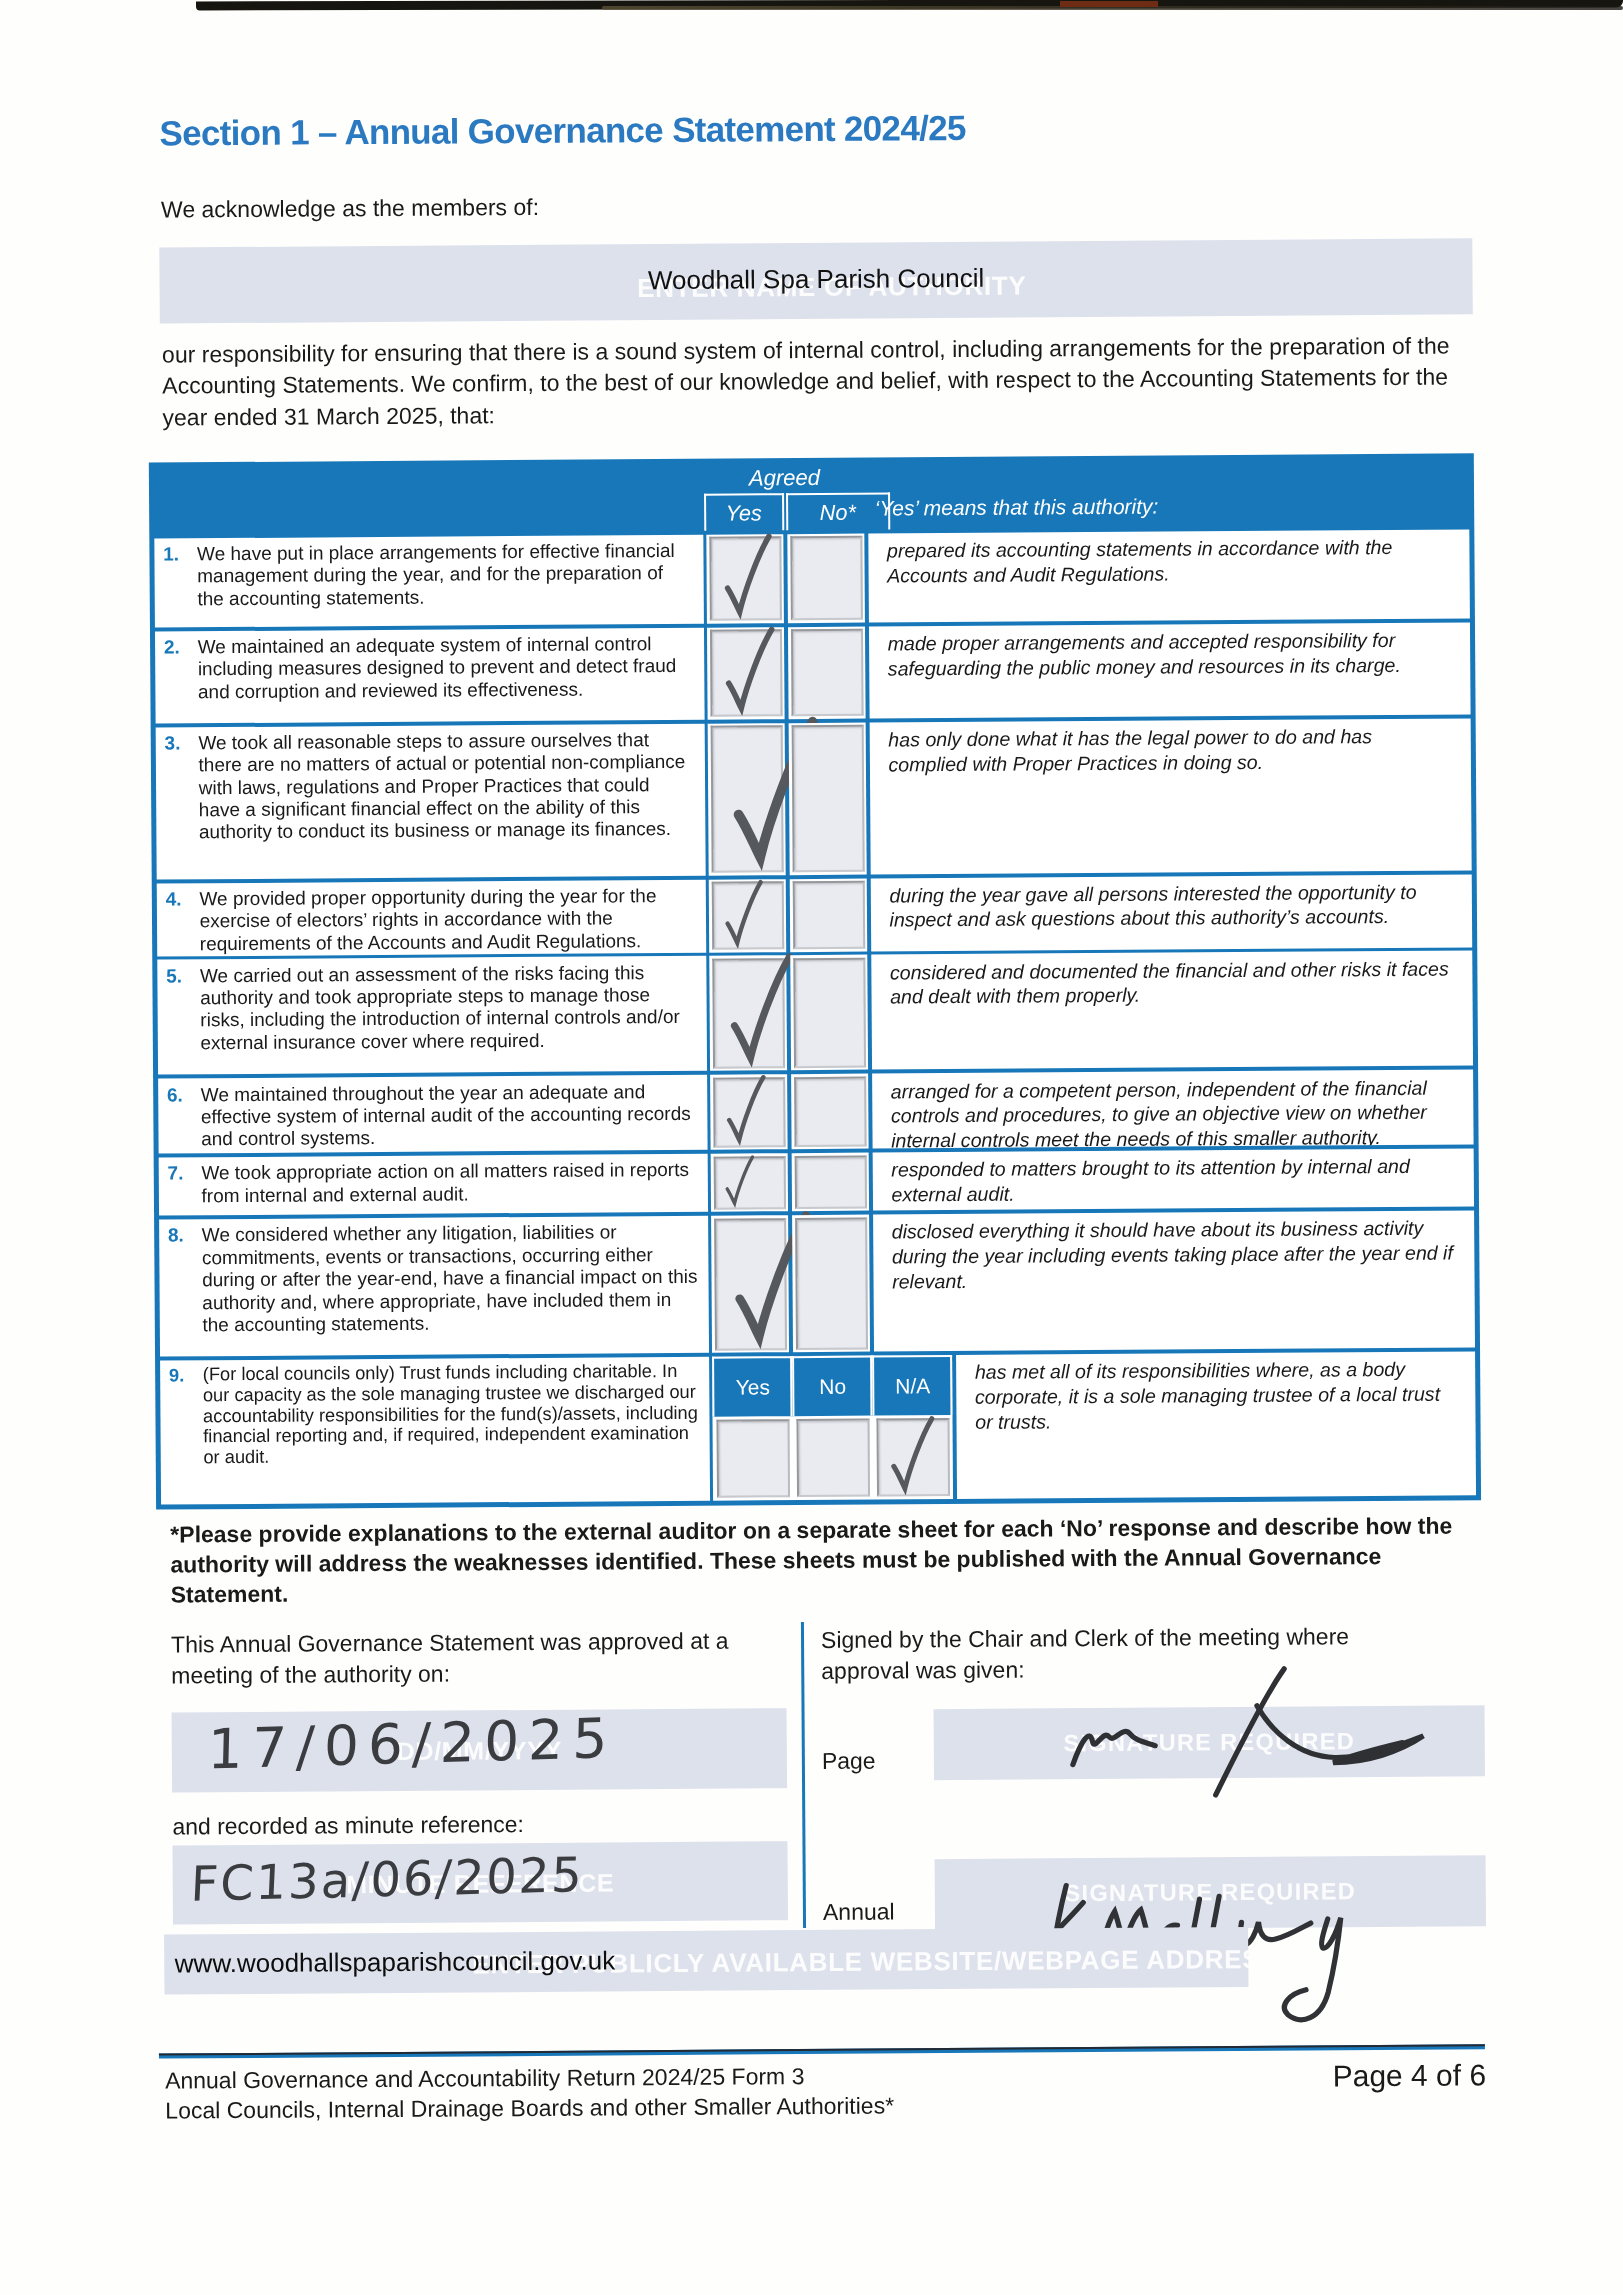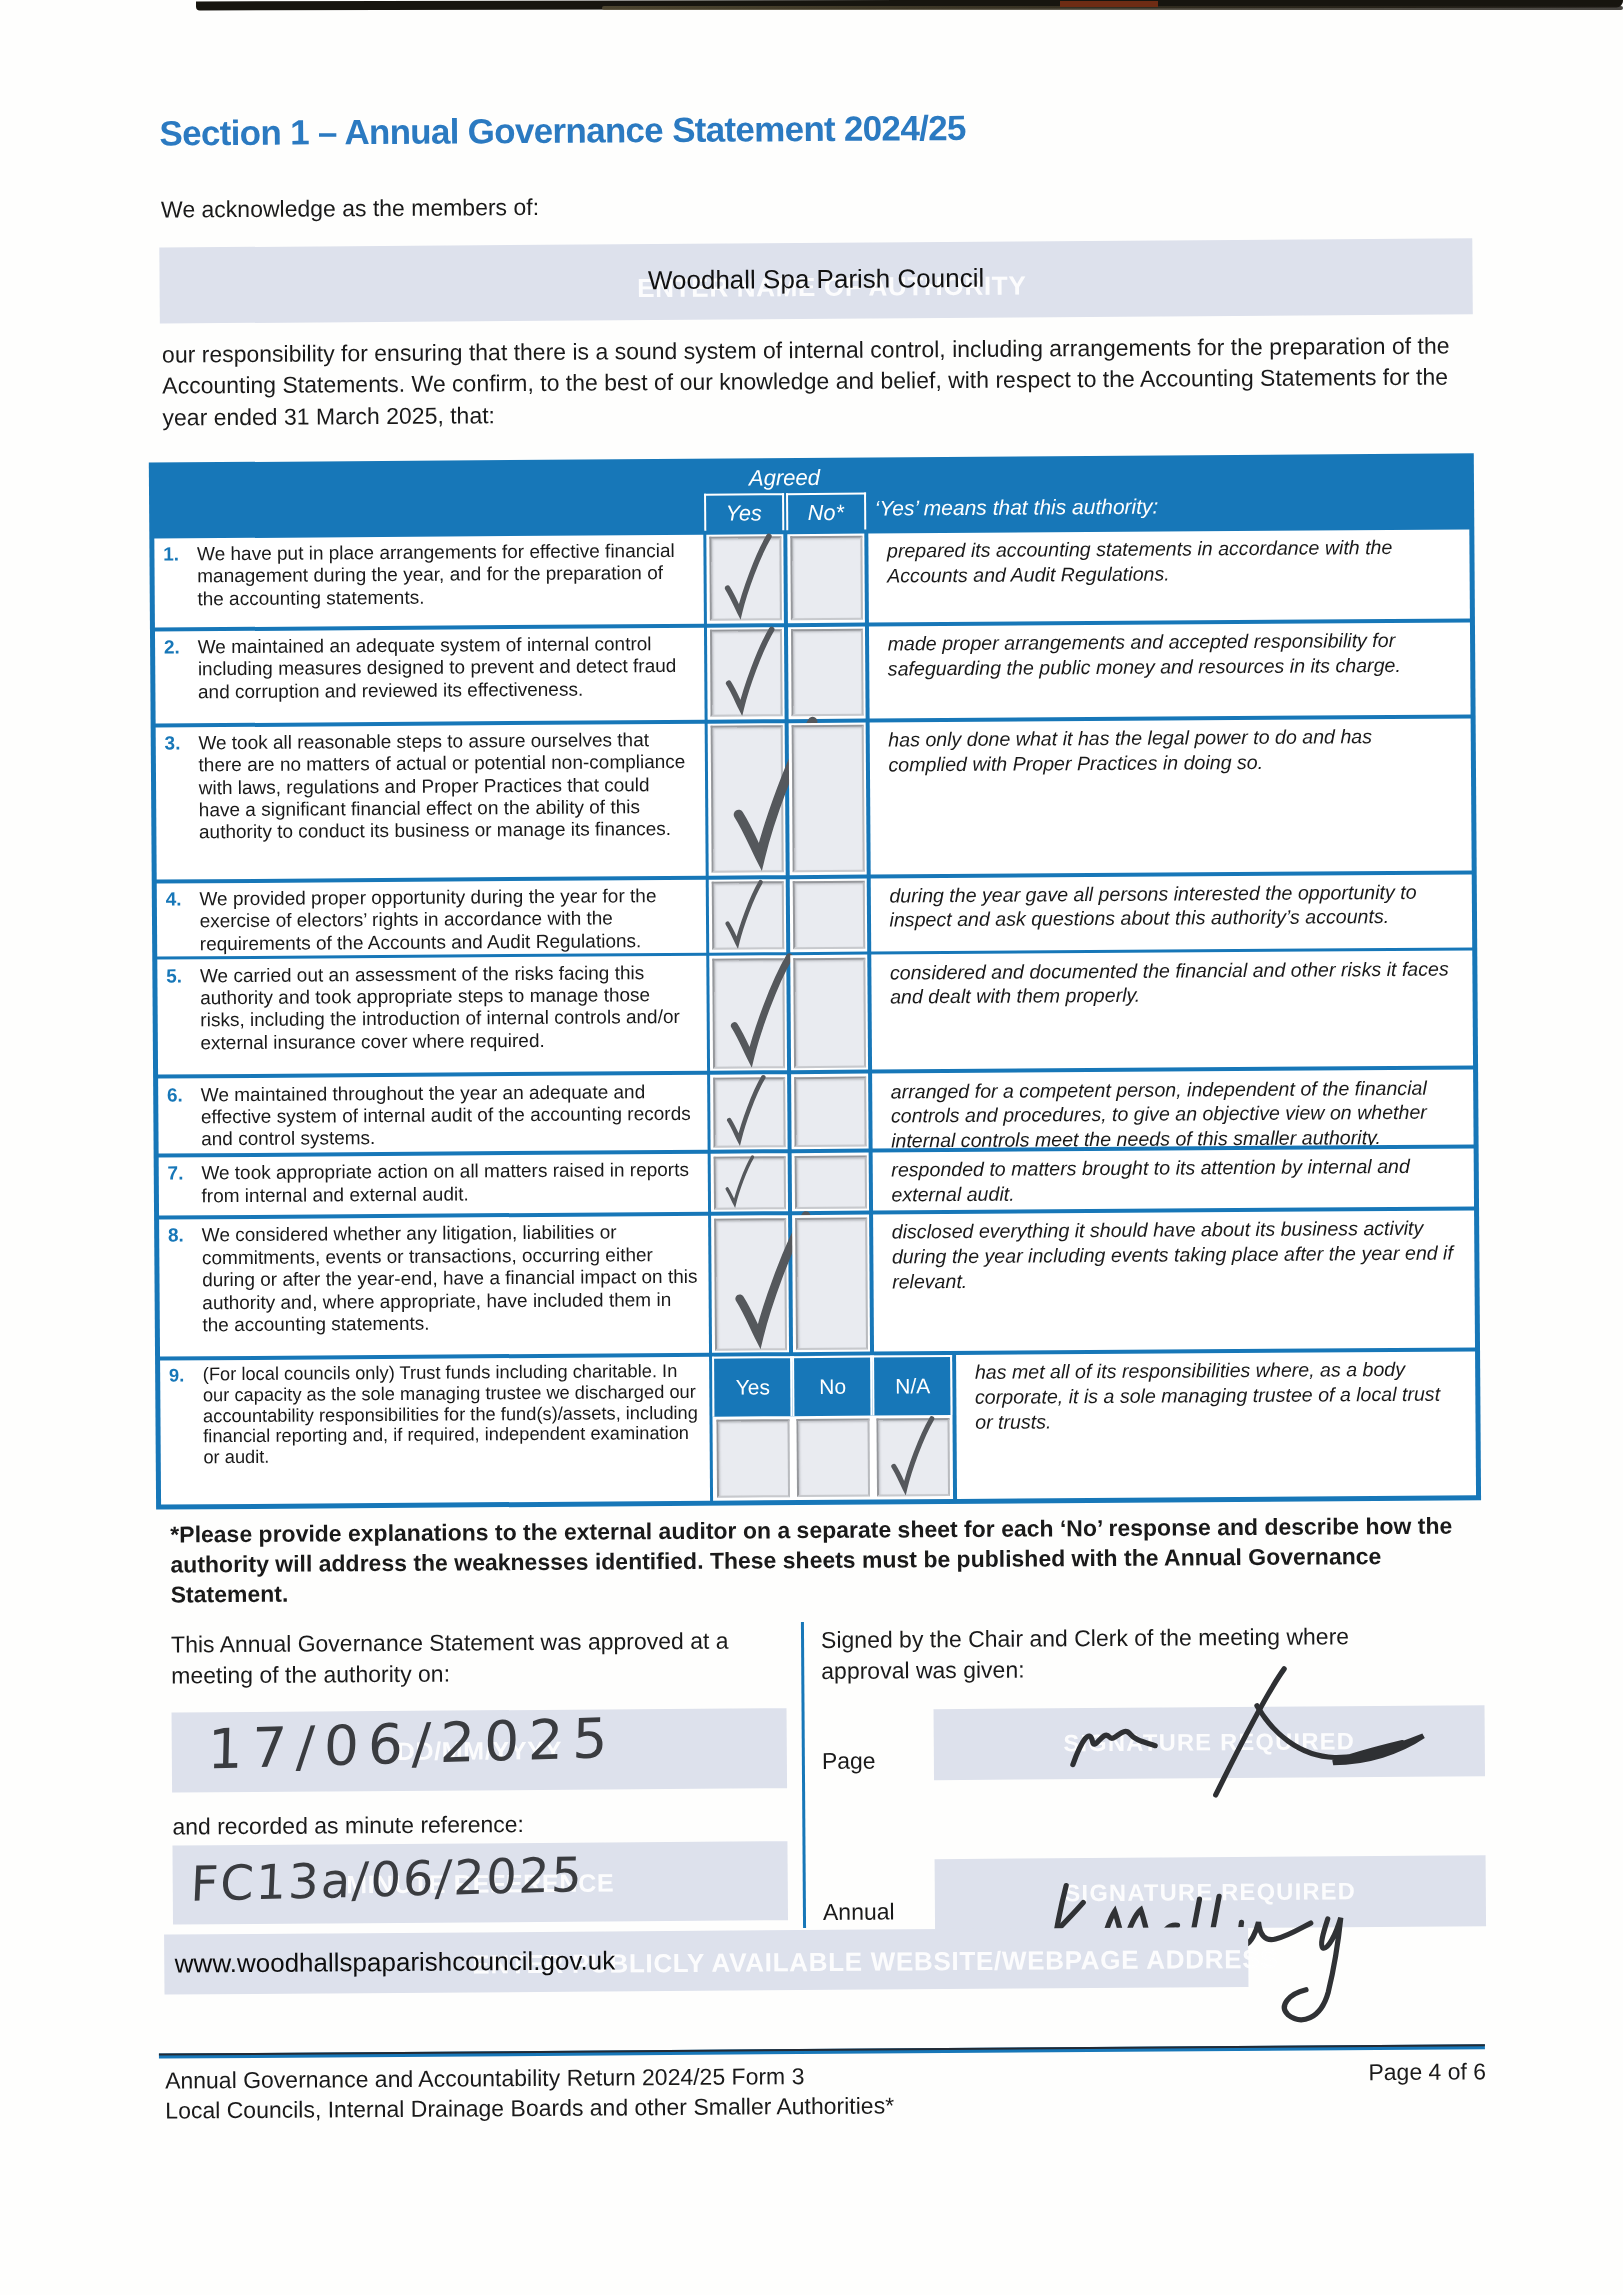--- a/index.html
+++ b/index.html
@@ -27,21 +27,21 @@
   .intro{position:absolute;left:166px;top:335px;width:1316px;font-size:23px;line-height:1.36;}
 
   
   .agstable{position:absolute;left:152px;top:458px;width:1325px;box-sizing:border-box;
             background:var(--form_blue);padding:0 4.6px 5.2px 4.6px;}
   .thead{position:relative;height:72px;color:#fff;font-style:italic;}
   .agreed{position:absolute;left:549px;width:164px;top:6.5px;text-align:center;font-size:22px;}
   .hbox{position:absolute;bottom:0;height:37px;box-sizing:border-box;border:2px solid #fff;border-bottom:none;
         display:flex;align-items:center;justify-content:center;font-size:21.6px;}
   .hbox.yes{left:550px;width:80px;}
-  .hbox.no{left:632px;width:80px;}
+  .hbox.no{left:632px;width:104px;}
   .means{position:absolute;left:721px;bottom:9.2px;font-size:21px;}
 
   .trow{display:flex;margin-top:3.9px;box-sizing:border-box;}
   .cell{background:#fff;box-sizing:border-box;overflow:hidden;}
   .c-st{width:549px;position:relative;padding:5.2px 10.5px 3.9px 43px;font-size:19px;line-height:1.18;}
   .c-st .num{position:absolute;left:9.2px;top:5.2px;font-weight:bold;color:var(--form_blue);}
   .c-chk{width:77px;margin-left:3.9px;position:relative;background:#fff;box-sizing:border-box;}
   .checkbox{position:absolute;inset:2.6px;background:#e9ebf0;box-sizing:border-box;
             border:2px solid #96989c;border-bottom-color:#c7c9cd;border-right-color:#b9bbbf;
             box-shadow:inset 1.3px 1.3px 2px rgba(120,122,128,.35);overflow:visible;}
@@ -77,21 +77,21 @@
   .sigsvg{position:absolute;pointer-events:none;}
 
   .webbox{left:157px;top:1930px;width:1084px;height:60px;}
   .webbox .ph{left:308px;top:17px;font-size:26px;}
   .webbox .val{position:absolute;left:10.5px;top:14.4px;font-size:26px;color:#0d0d0d;white-space:nowrap;}
 
   .footline{position:absolute;left:151px;top:2049px;width:1326px;height:2.6px;background:var(--form_blue);
             border-top:2px solid #232a33;}
   .foot1{position:absolute;left:157px;top:2063px;font-size:23px;}
   .foot2{position:absolute;left:157px;top:2093px;font-size:23px;}
-  .footpage{position:absolute;right:145px;top:2063px;font-size:23px;}
+  .footpage{position:absolute;right:145px;top:2063px;font-size:30px;}
 </style>
 </head>
 <body>
 
 <div class="page">
   <div class="scan1"></div>
   <div class="scan2"></div>
   <div class="scan3"></div>
 
   <div class="rot">

